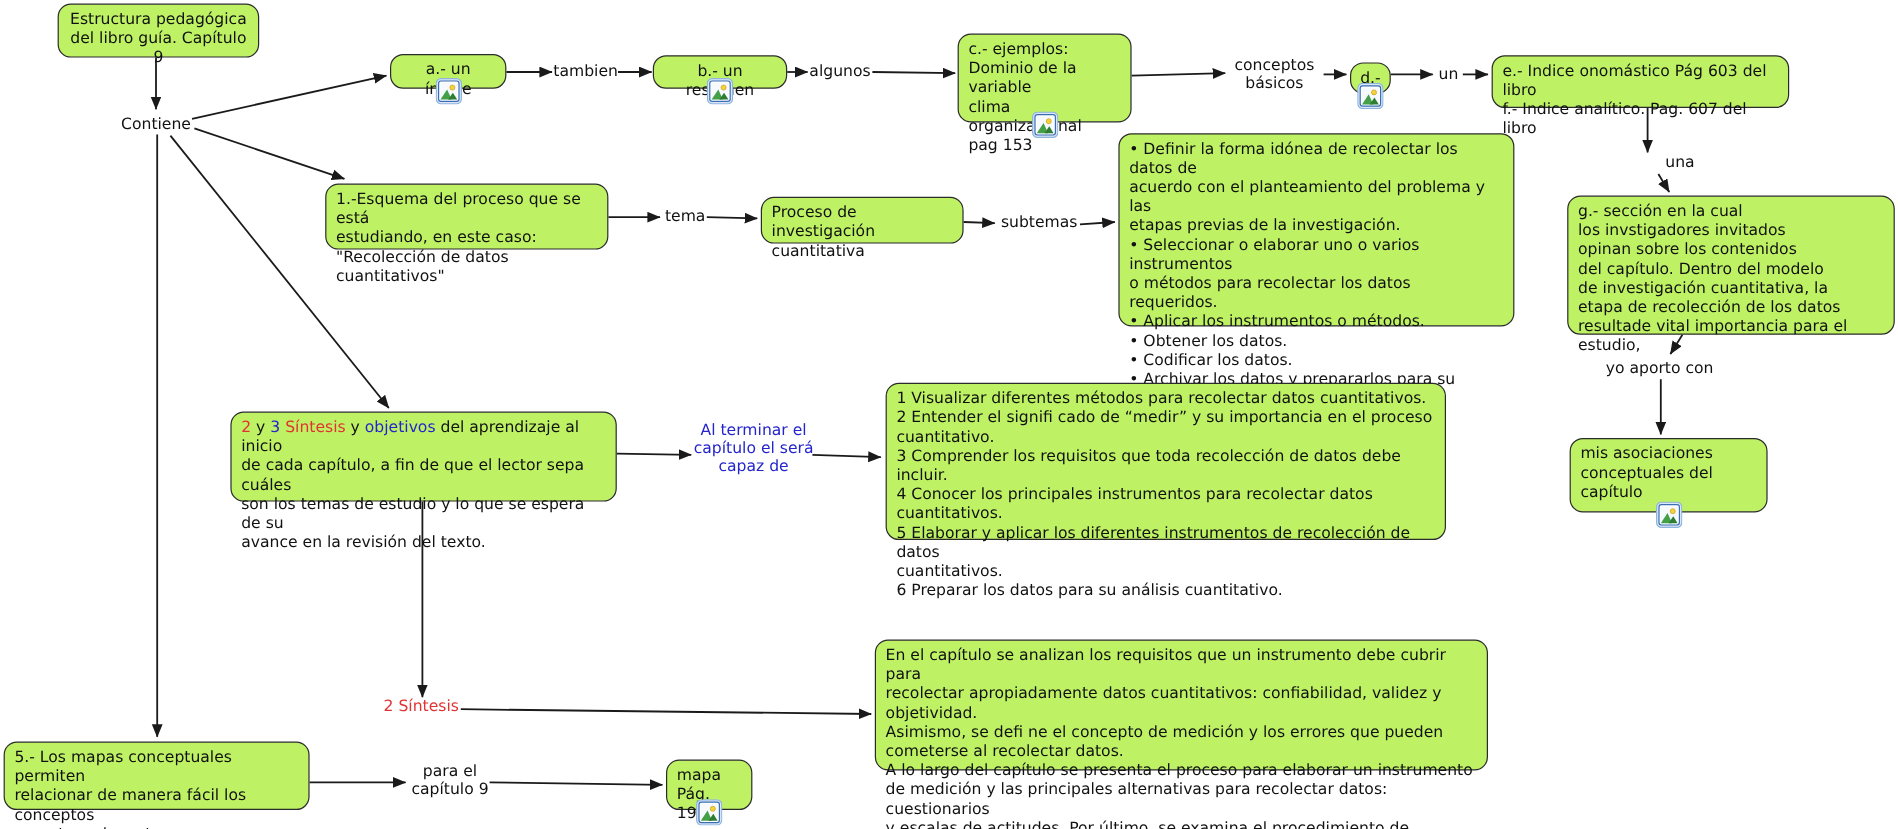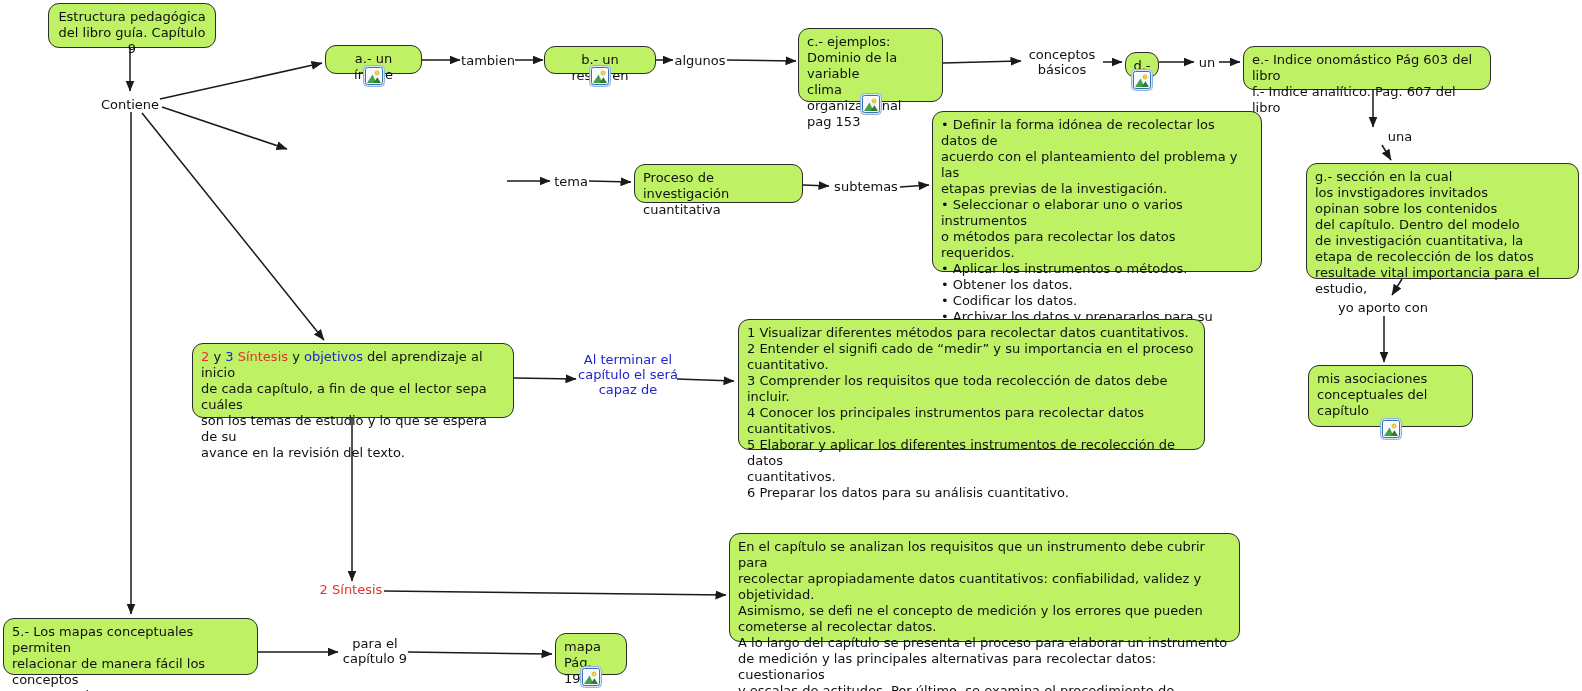--- a/index.html
+++ b/index.html
@@ -141,20 +141,25 @@
     <div class="res-icon" style="left: 1379.5px; top: 418px;">
     <svg width="22" height="22" viewBox="0 0 22 22">
       <rect x="0.5" y="0.5" width="21" height="21" rx="4" fill="#d9e6f7" stroke="#8fb4dd"></rect>
       <rect x="2.5" y="2.5" width="17" height="17" rx="2" fill="#ffffff" stroke="#3a6fb5"></rect>
       <rect x="4" y="4" width="14" height="14" fill="#f6faff"></rect>
       <circle cx="14" cy="8" r="2.1" fill="#f5d23c" stroke="#c9a31e" stroke-width="0.6"></circle>
       <polygon points="4,18 9.6,9.5 13.4,18" fill="#43a047"></polygon>
       <polygon points="10.4,18 14.4,12.2 18,18" fill="#2e7d32"></polygon>
     </svg>
   </div>
+    <div class="node" style="left: 271px; top: 153px; width: 236px; height: 55px;">
+      <div class="node-text">1.-Esquema del proceso que se está
+estudiando, en este caso:
+"Recolección de datos cuantitativos"</div>
+    </div>
     <div class="node" style="left: 634px; top: 164px; width: 169px; height: 39px;">
       <div class="node-text">Proceso de investigación
 cuantitativa</div>
     </div>
     <div class="node" style="left: 932px; top: 111px; width: 330px; height: 161px;">
       <div class="node-text">• Definir la forma idónea de recolectar los datos de
 acuerdo con el planteamiento del problema y las
 etapas previas de la investigación.
 • Seleccionar o elaborar uno o varios instrumentos
 o métodos para recolectar los datos requeridos.

